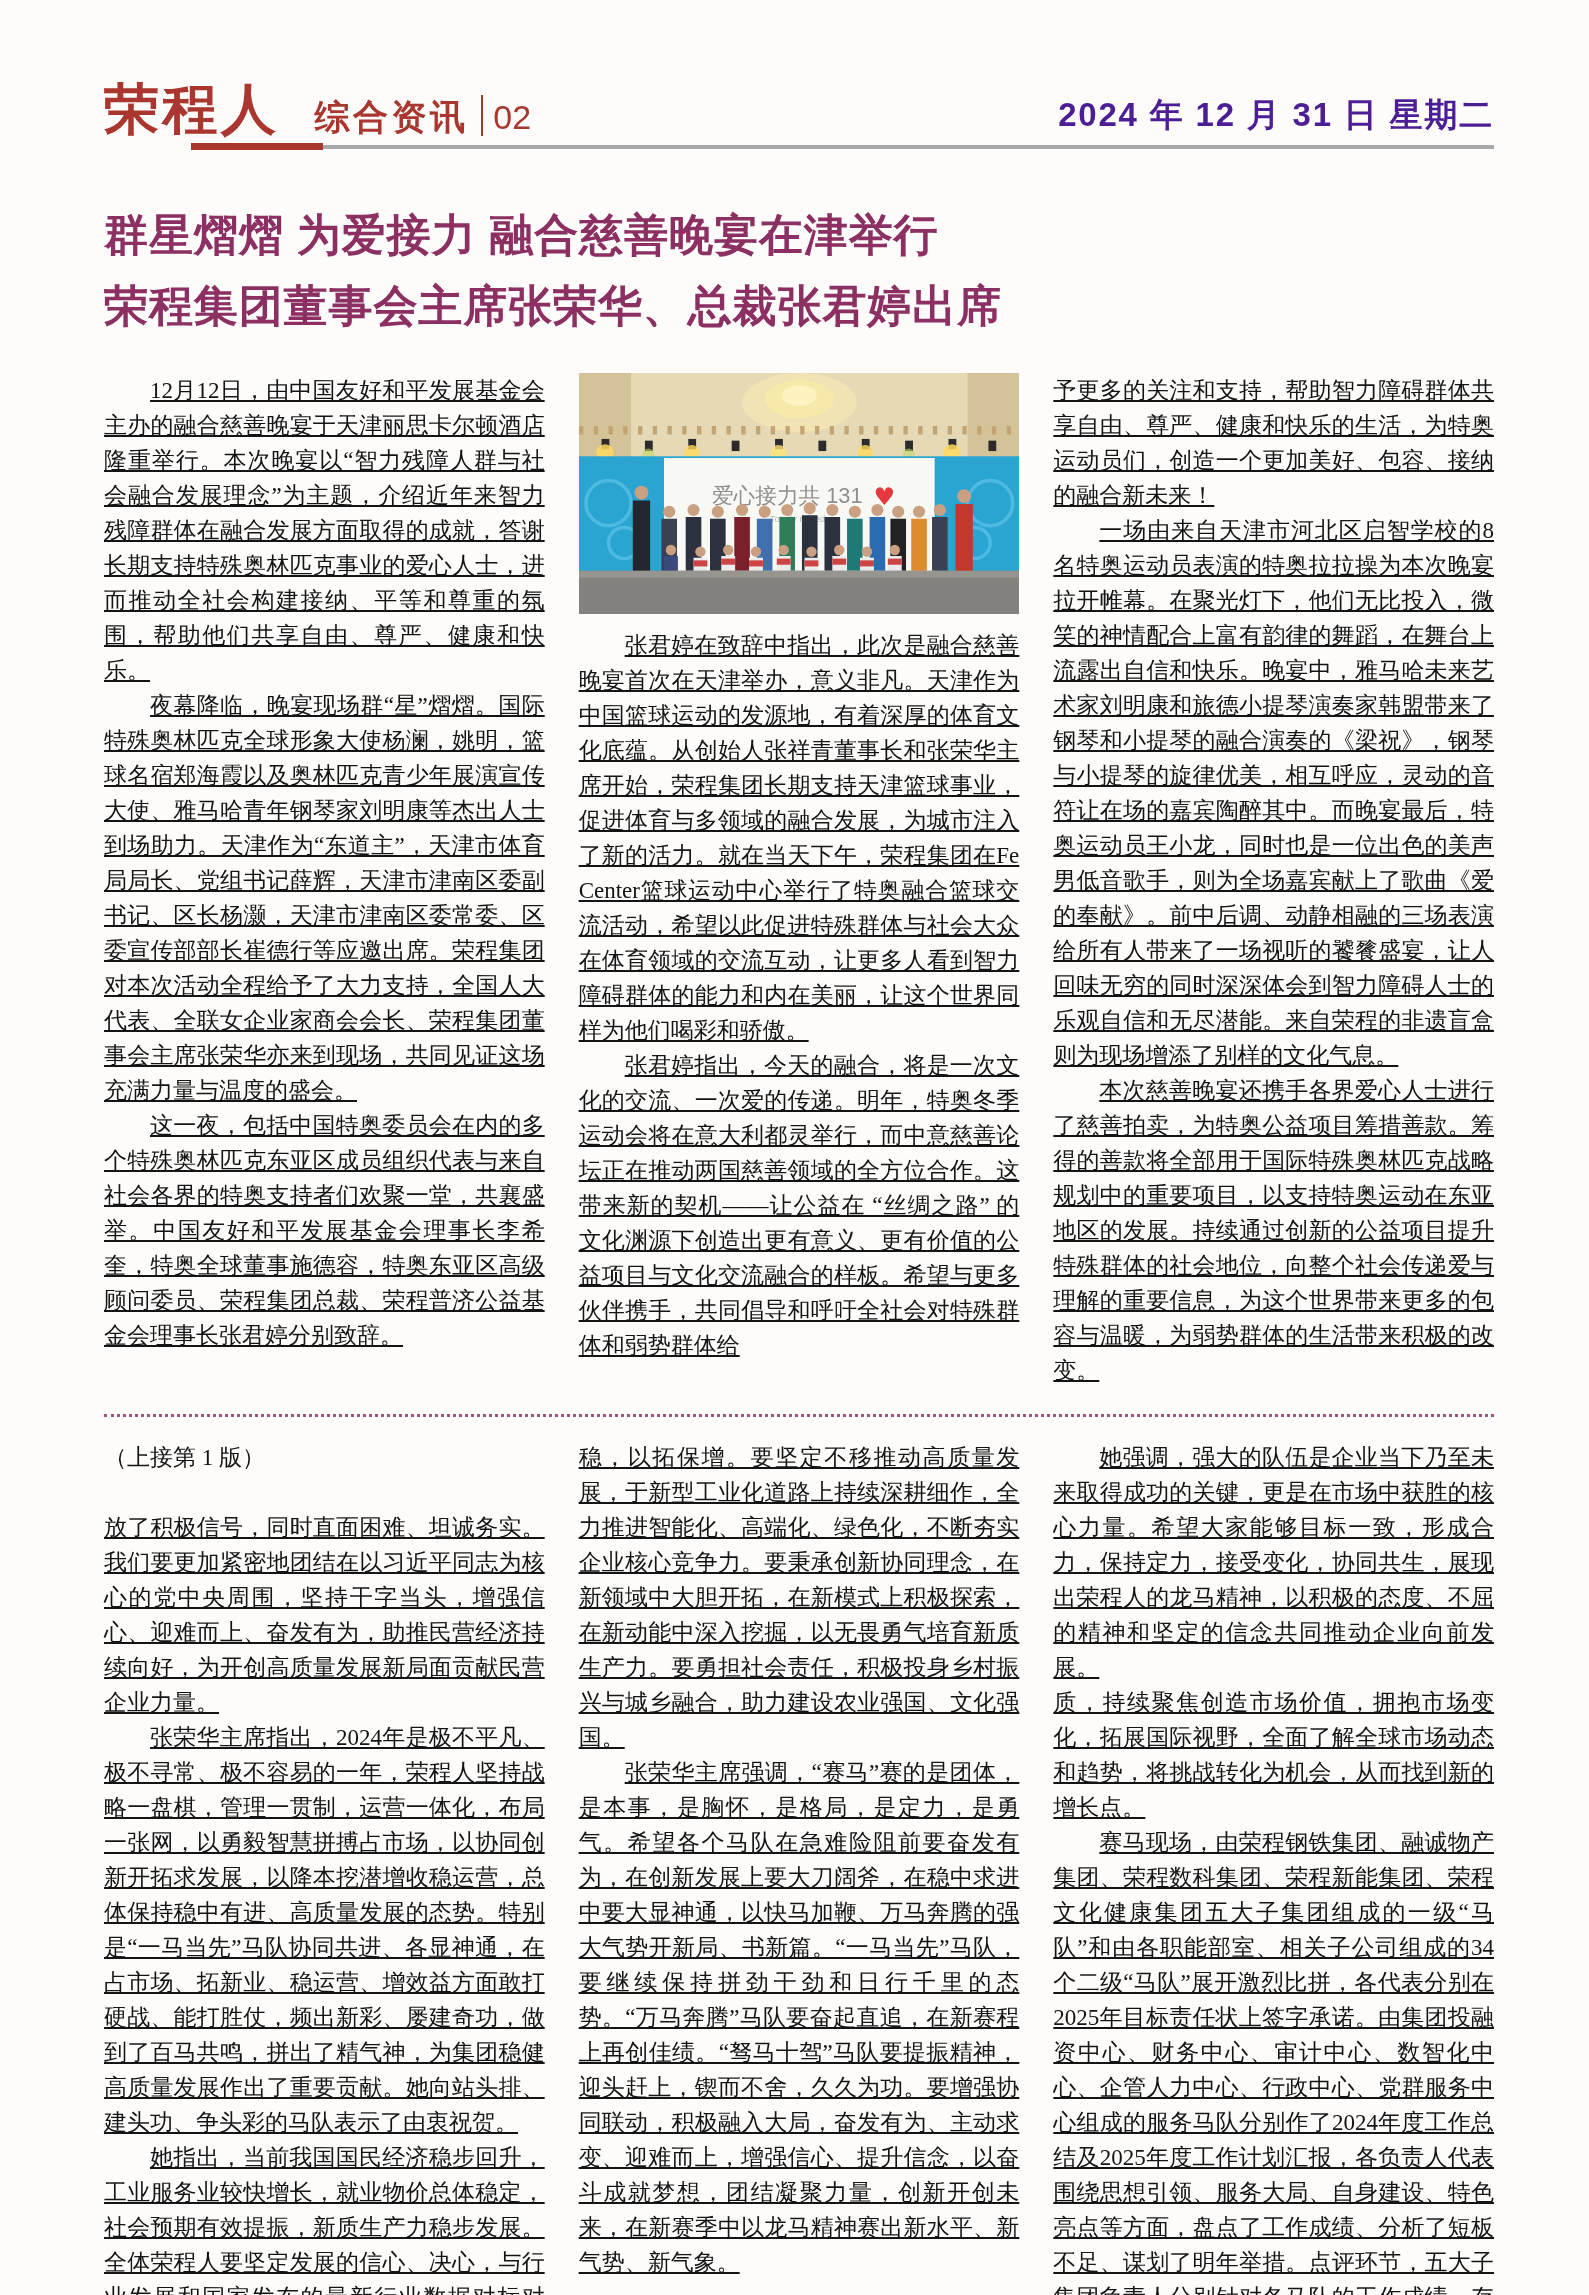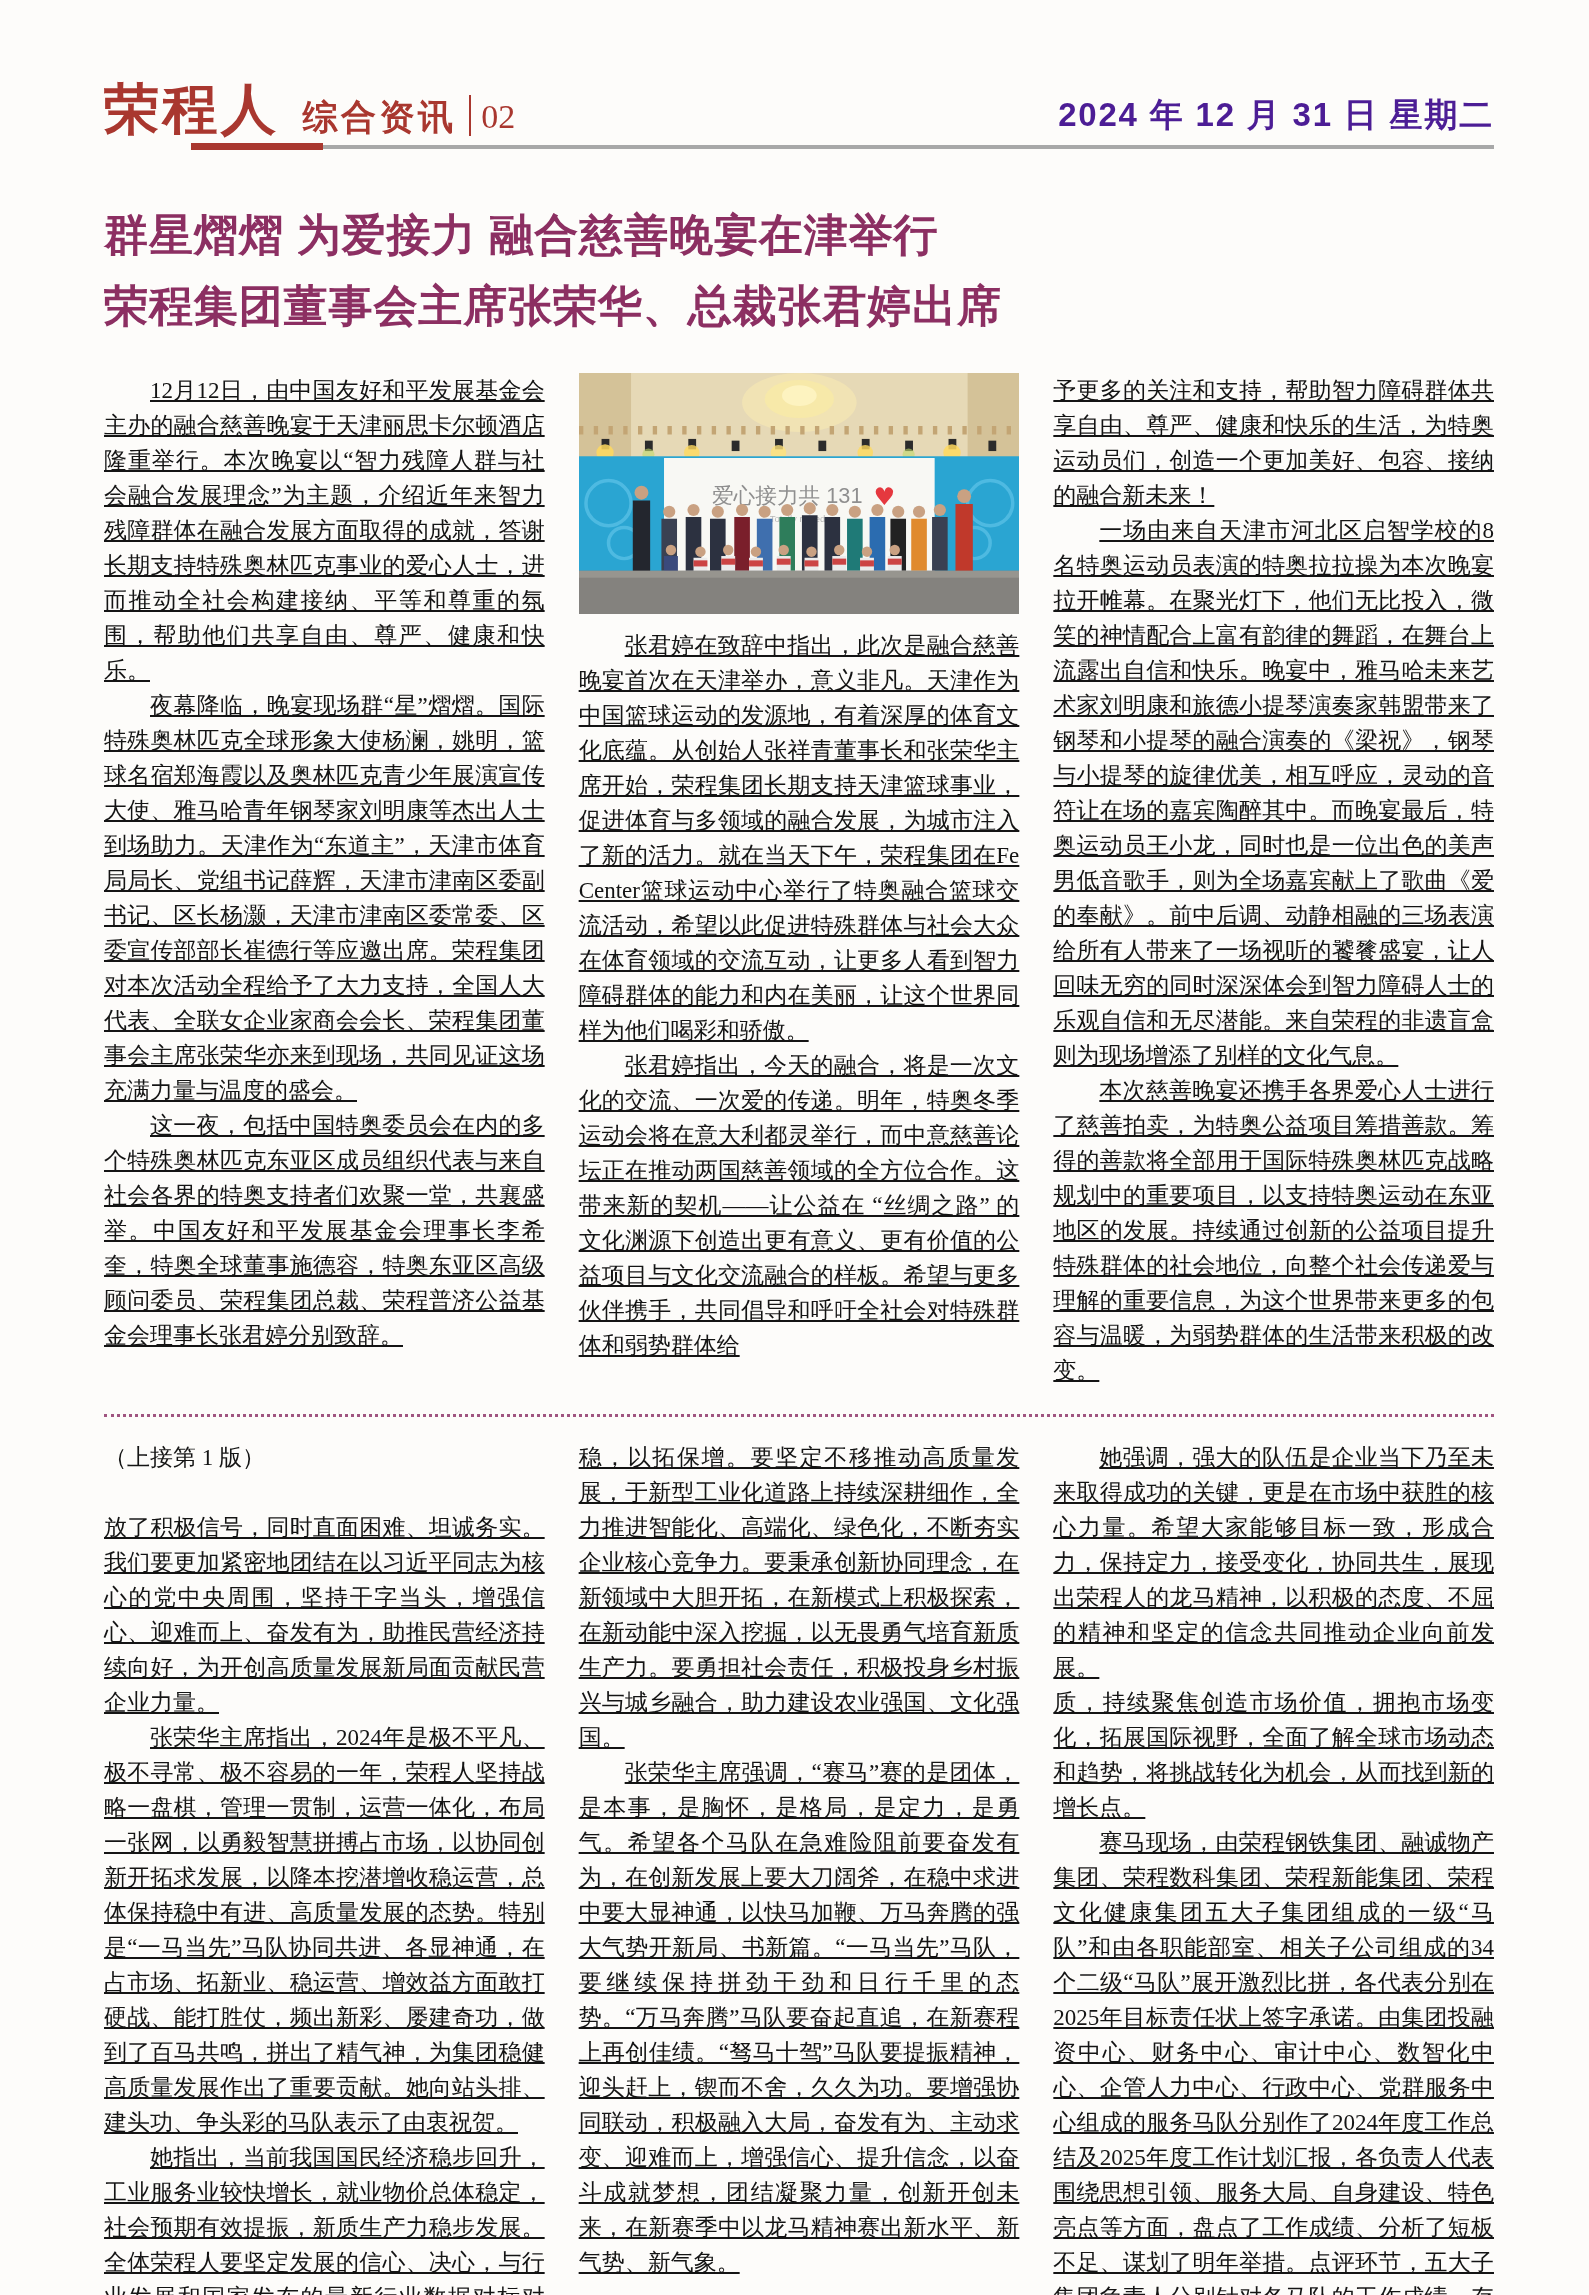--- a/index.html
+++ b/index.html
@@ -11,25 +11,25 @@
   .page{box-sizing:border-box;width:1589px;height:1874px;padding:81px 95px 35px 104px;}
 
   
   .masthead-row{display:flex;align-items:flex-end;}
   .logo{
     font-family:"DejaVu Serif",serif;font-weight:bold;
     color:#a9372f;font-size:55px;line-height:1;letter-spacing:3.5px;
   }
   .section-title{
     font-family:"Liberation Sans","DejaVu Sans",sans-serif;font-weight:bold;
-    color:#a9372f;font-size:35px;line-height:1;margin-left:23px;padding-bottom:1.8px;letter-spacing:3.5px;
+    color:#a9372f;font-size:35px;line-height:1;margin-left:35px;padding-bottom:1.8px;letter-spacing:3.5px;
   }
   .vrule{width:1.8px;height:41px;background:#a9372f;margin:0 10.6px 0 12.4px;}
   .pageno{
-    font-family:Liberation Serif, serif;
+    font-family:Liberation Sans, sans-serif;
     color:#a9372f;font-size:34px;line-height:1;padding-bottom:1.8px;
   }
   .date{
     margin-left:auto;font-family:"Liberation Sans","DejaVu Sans",sans-serif;font-weight:bold;
     color:#4c1d95;font-size:33px;line-height:1;padding-bottom:5.3px;letter-spacing:1.8px;
   }
   .header-rule{position:relative;height:4.4px;background:#a8a8a8;margin-top:8.8px;margin-left:87px;}
   .header-rule .red-seg{position:absolute;left:0;top:-1.8px;width:132px;height:7px;background:#a9372f;}
 
   

